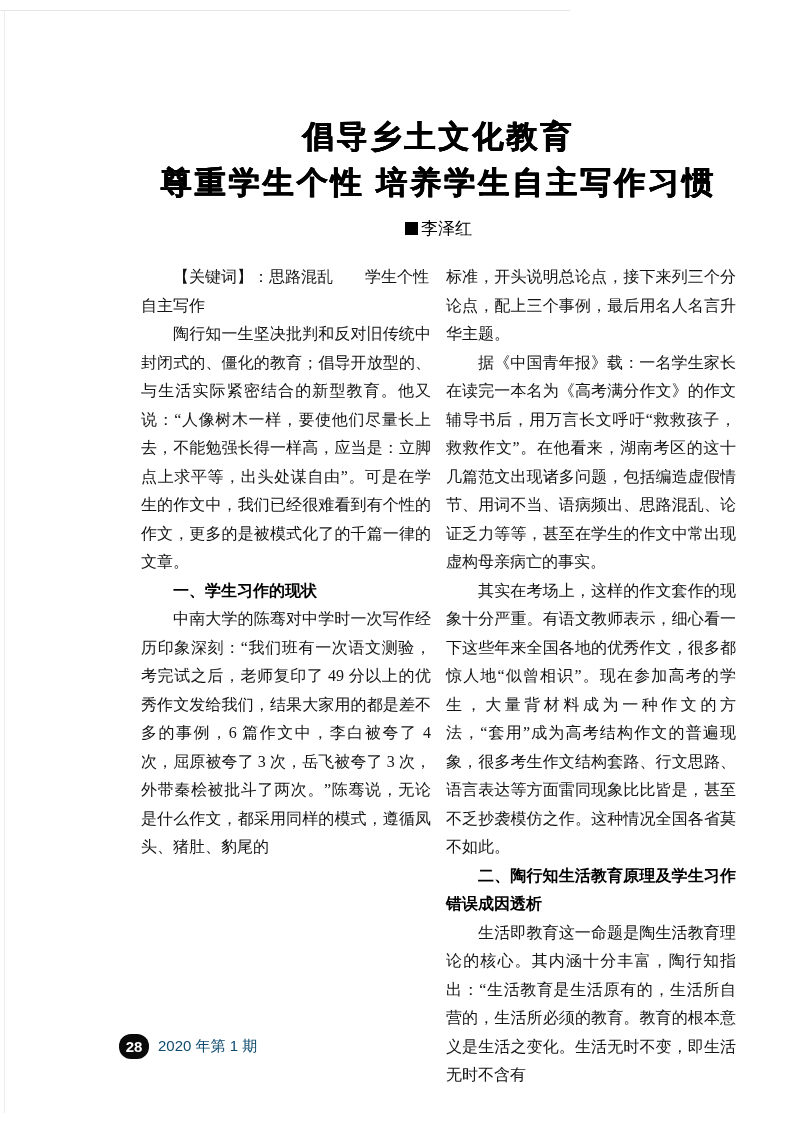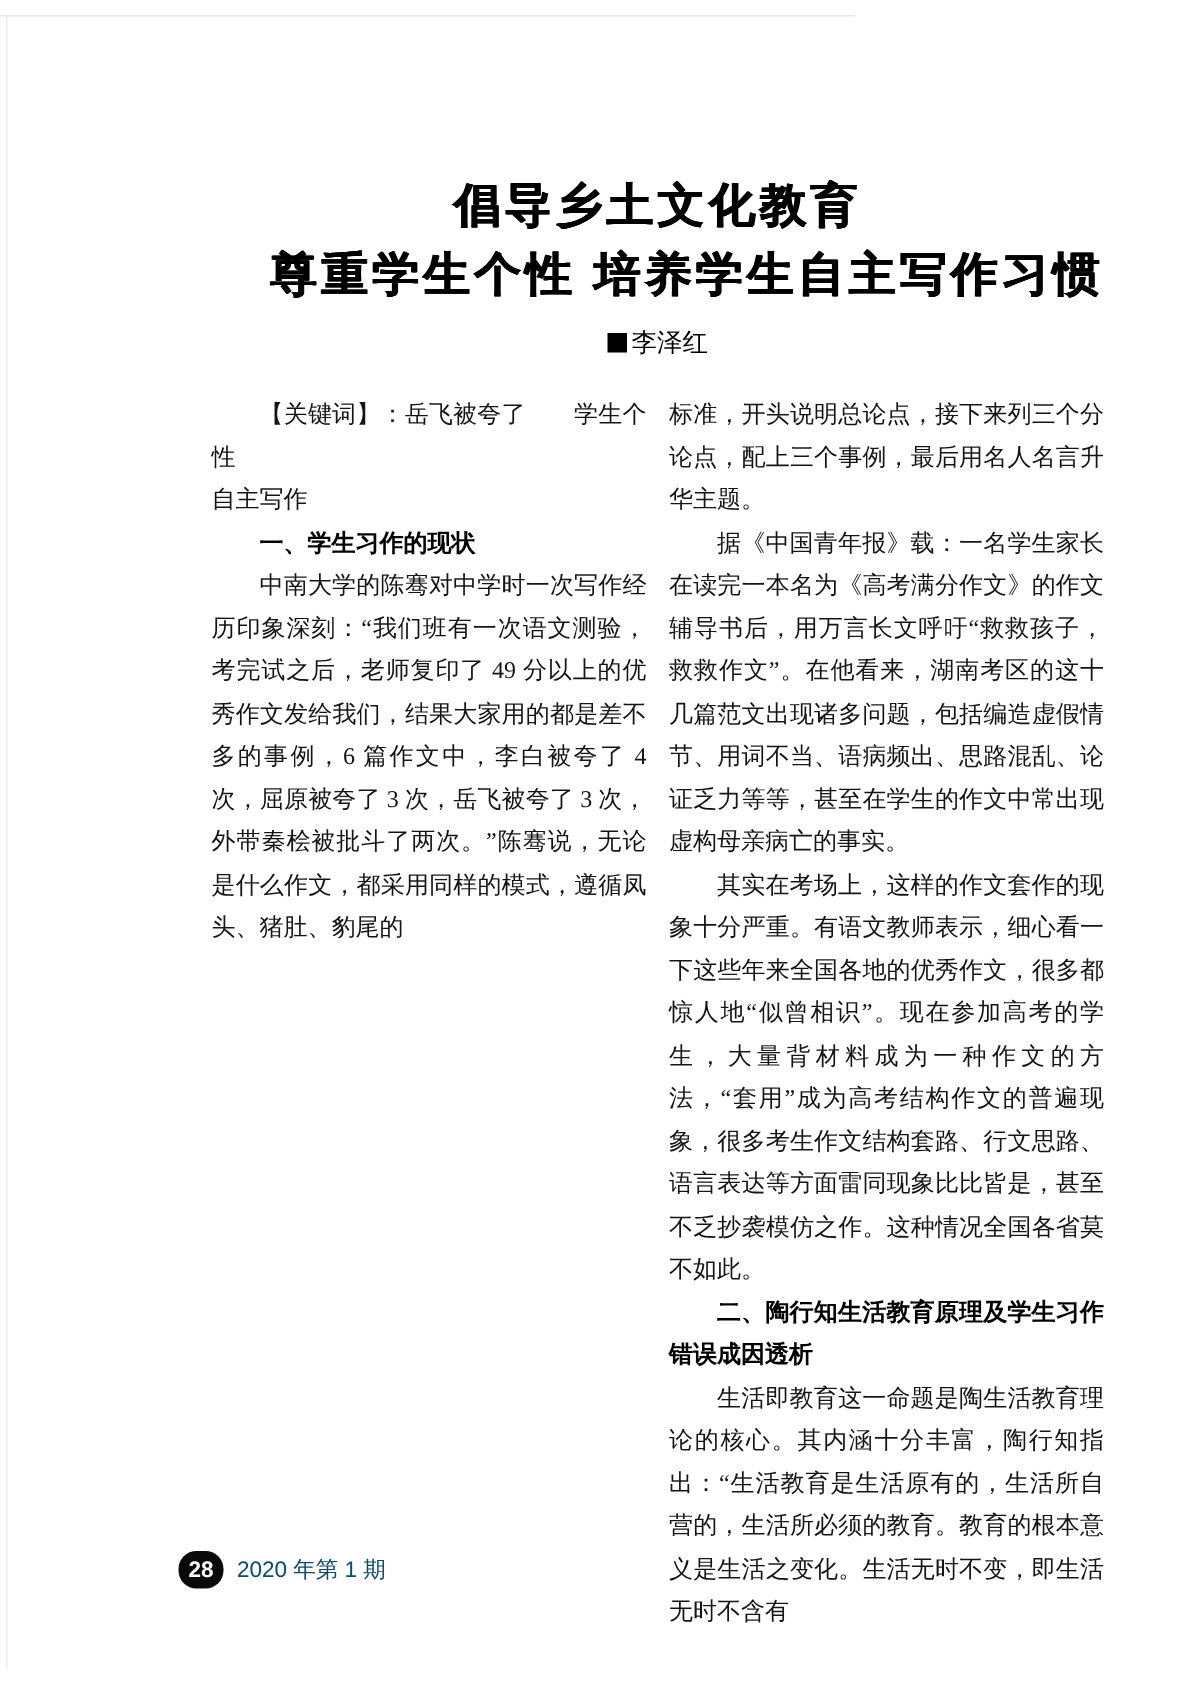--- a/index.html
+++ b/index.html
@@ -12,21 +12,21 @@
   .scan-left { position:absolute; top:10px; left:4px; width:1px; height:1103px; background:#ececec; }
 
   .content { padding:118px 99px 0 99px; }
 
   .doc-title {
     text-align:center; font-family:"Liberation Sans", sans-serif;
     font-weight:900; color:#000; letter-spacing:3px;
     text-shadow:0.5px 0 0 #000, -0.5px 0 0 #000, 0 0.4px 0 #000;
   }
   .title-line1 { font-size:31px; line-height:38px; }
-  .title-line2 { font-size:31px; line-height:38px; margin-top:8px;text-align:right; }
+  .title-line2 { font-size:31px; line-height:38px; margin-top:8px; }
 
   .author-line { text-align:center; margin-top:15px; font-size:17px; color:#000; }
   .author-marker {
     display:inline-block; width:13px; height:13px; background:#000;
     margin-right:3px; vertical-align:-1px;
   }
 
   .columns { display:flex; gap:15px; margin-top:23px; }
   .col { width:290px; font-size:16px; line-height:28.5px; text-align:justify; }
 
@@ -58,22 +58,23 @@
     <div class="doc-title title-line1">倡导乡土文化教育</div>
     <div class="doc-title title-line2">尊重学生个性 培养学生自主写作习惯</div>
 
     <div class="author-line">
       <span class="author-marker"></span><span>李泽红</span>
     </div>
 
     <div class="columns">
 
       <div class="col">
-        <p class="para prewrap">【关键词】：岳飞被夸了　　学生个性
+        <p class="para prewrap">【关键词】：思路混乱　　学生个性
 自主写作</p>
+        <p class="para">陶行知一生坚决批判和反对旧传统中封闭式的、僵化的教育；倡导开放型的、与生活实际紧密结合的新型教育。他又说：“人像树木一样，要使他们尽量长上去，不能勉强长得一样高，应当是：立脚点上求平等，出头处谋自由”。可是在学生的作文中，我们已经很难看到有个性的作文，更多的是被模式化了的千篇一律的文章。</p>
         <p class="sec-heading">一、学生习作的现状</p>
         <p class="para">中南大学的陈骞对中学时一次写作经历印象深刻：“我们班有一次语文测验，考完试之后，老师复印了 49 分以上的优秀作文发给我们，结果大家用的都是差不多的事例，6 篇作文中，李白被夸了 4 次，屈原被夸了 3 次，岳飞被夸了 3 次，外带秦桧被批斗了两次。”陈骞说，无论是什么作文，都采用同样的模式，遵循凤头、猪肚、豹尾的</p>
       </div>
 
       <div class="col">
         <p class="para no-indent">标准，开头说明总论点，接下来列三个分论点，配上三个事例，最后用名人名言升华主题。</p>
         <p class="para">据《中国青年报》载：一名学生家长在读完一本名为《高考满分作文》的作文辅导书后，用万言长文呼吁“救救孩子，救救作文”。在他看来，湖南考区的这十几篇范文出现诸多问题，包括编造虚假情节、用词不当、语病频出、思路混乱、论证乏力等等，甚至在学生的作文中常出现虚构母亲病亡的事实。</p>
         <p class="para">其实在考场上，这样的作文套作的现象十分严重。有语文教师表示，细心看一下这些年来全国各地的优秀作文，很多都惊人地“似曾相识”。现在参加高考的学生，大量背材料成为一种作文的方法，“套用”成为高考结构作文的普遍现象，很多考生作文结构套路、行文思路、语言表达等方面雷同现象比比皆是，甚至不乏抄袭模仿之作。这种情况全国各省莫不如此。</p>
         <p class="sec-heading">二、陶行知生活教育原理及学生习作错误成因透析</p>
         <p class="para">生活即教育这一命题是陶生活教育理论的核心。其内涵十分丰富，陶行知指出：“生活教育是生活原有的，生活所自营的，生活所必须的教育。教育的根本意义是生活之变化。生活无时不变，即生活无时不含有</p>

